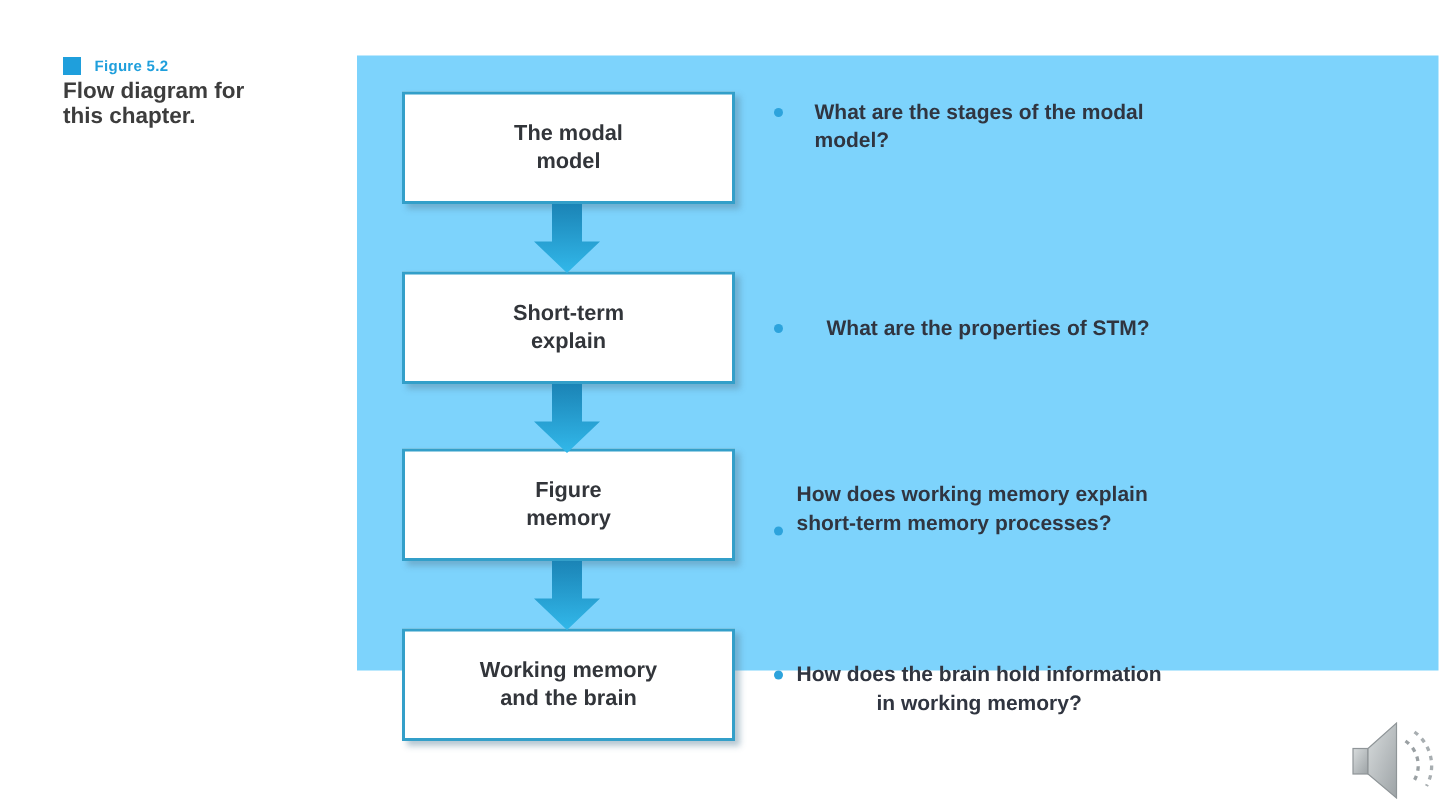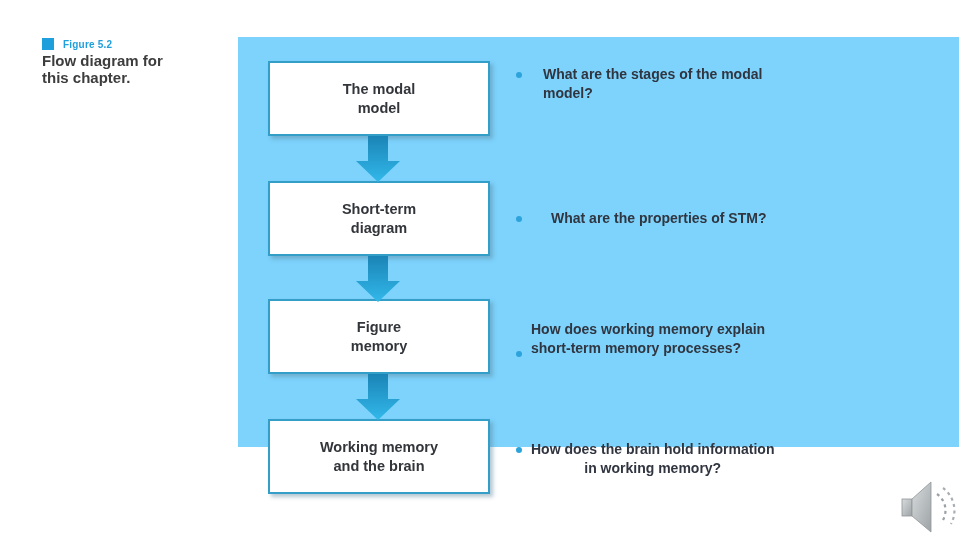--- a/index.html
+++ b/index.html
@@ -144,21 +144,21 @@
     </div>
     <div class="caption-sub">Flow diagram for
 this chapter.</div>
   </div>
 
   <div class="panel">
 
     <div class="flow-box box-1">The modal
 model</div>
     <div class="flow-box box-2">Short-term
-diagram</div>
+explain</div>
     <div class="flow-box box-3">Figure
 memory</div>
     <div class="flow-box box-4">Working memory
 and the brain</div>
 
     <svg class="down-arrow arrow-1" viewBox="0 0 46 46">
       <defs>
         <linearGradient id="ag1" x1="0" y1="0" x2="0" y2="1">
           <stop offset="0" stop-color="#1b84b6"></stop>
           <stop offset="1" stop-color="#32b8ea"></stop>

